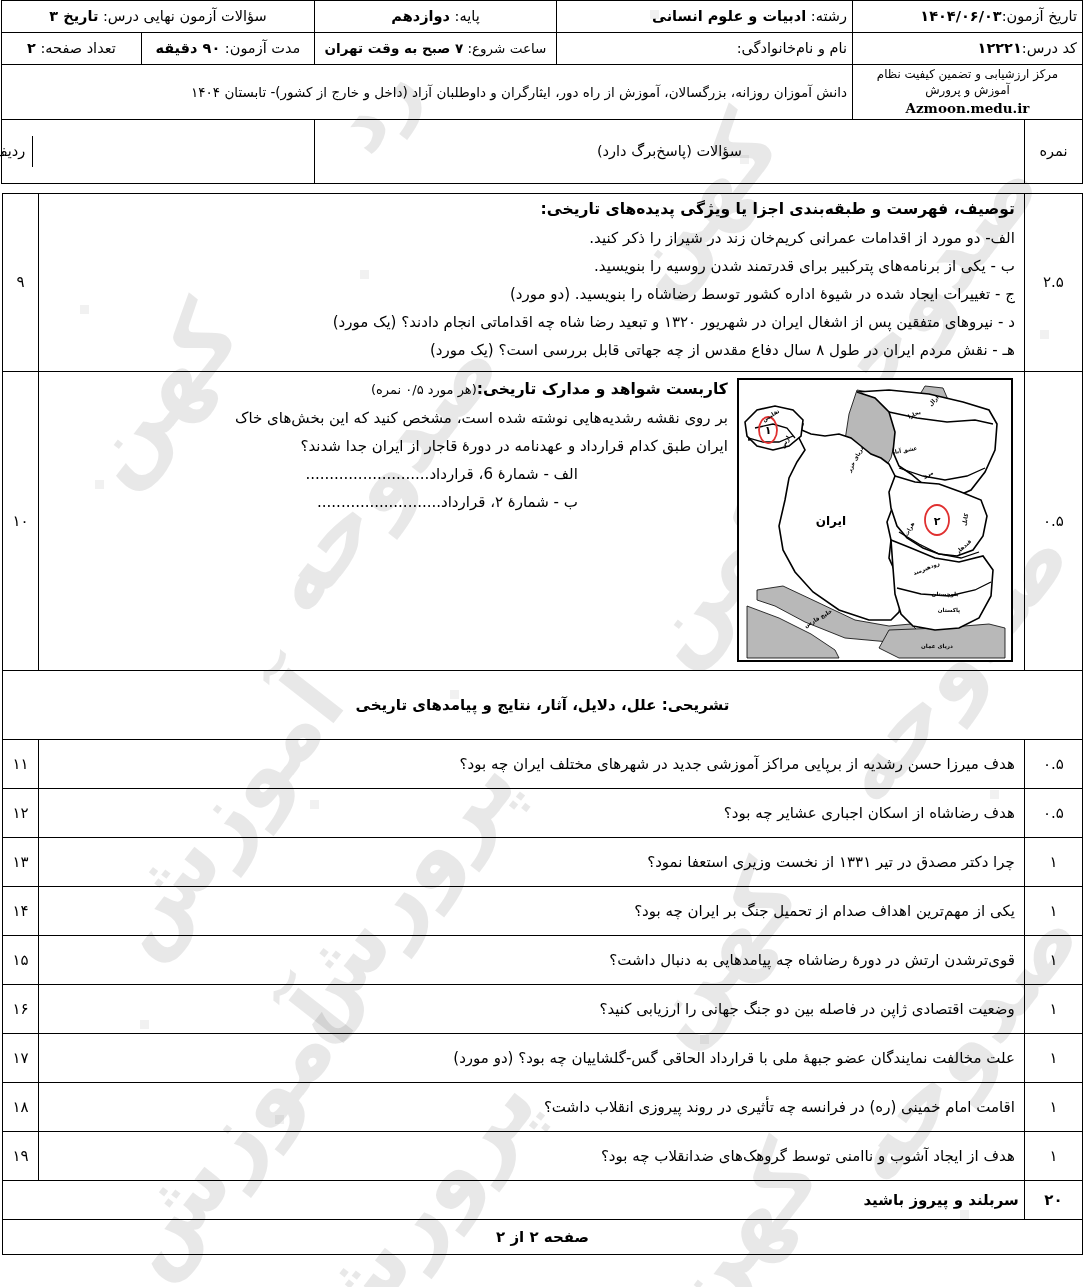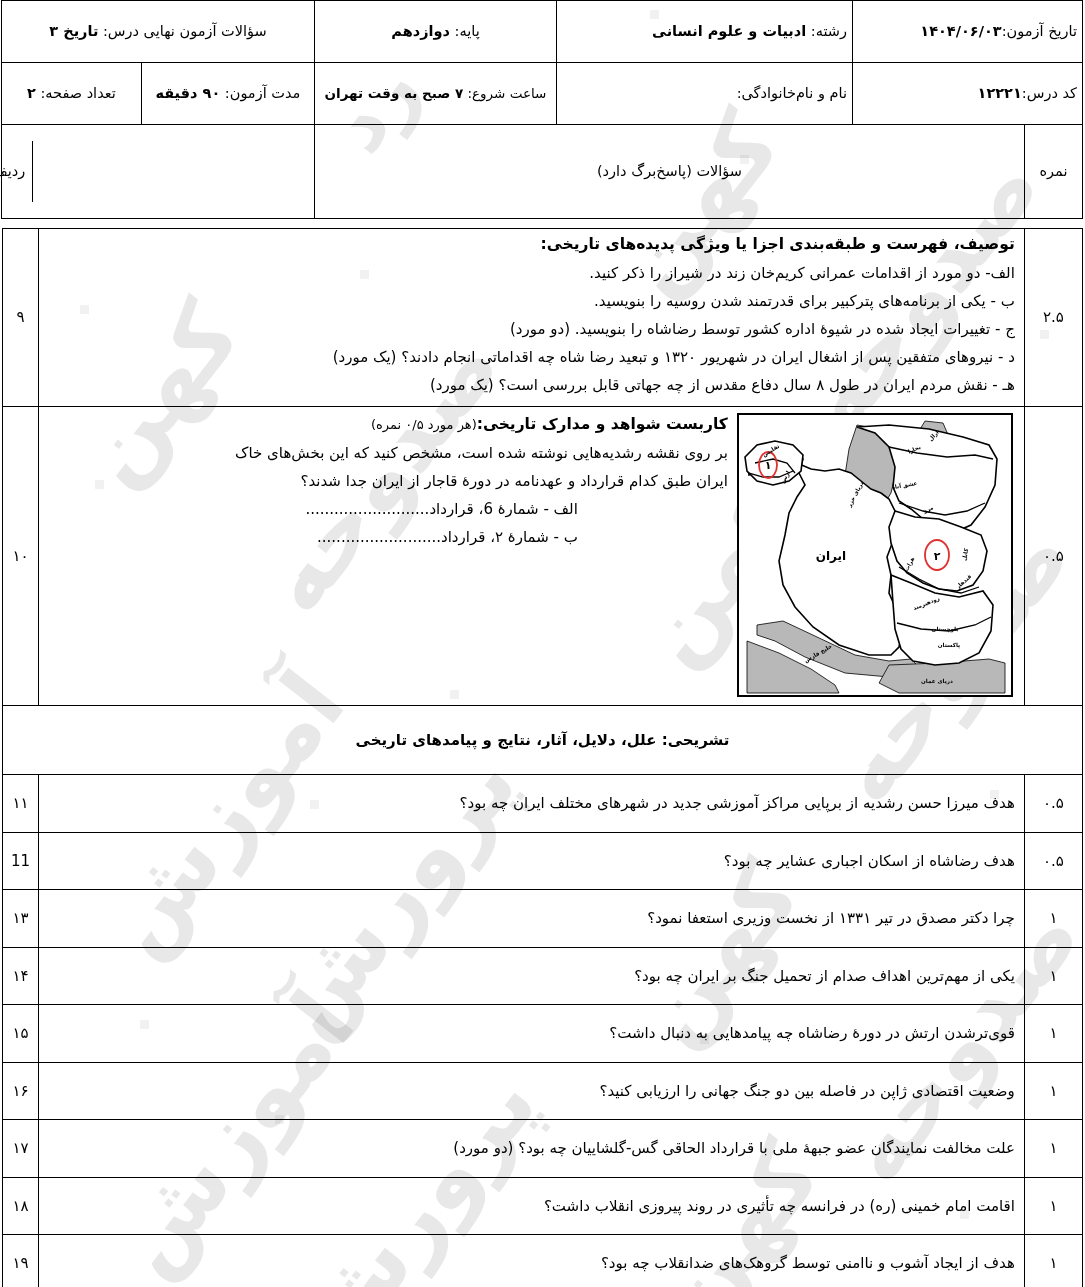--- a/index.html
+++ b/index.html
@@ -52,21 +52,21 @@
   }
 
   table{
     border-collapse:collapse;
     table-layout:fixed;
     width:1081px;
     margin:0 2px;
   }
   td{
     border:1.6px solid #000;
-    padding:17px 5px;
+    padding:2px 5px;
     vertical-align:middle;
     font-size:14.5px;
     line-height:1.5;
     background:transparent;
   }
 
   
   #hdr-table td{ height:27px; text-align:center; }
   #hdr-table td.rt{ text-align:right; }
   .b{font-weight:bold;}
@@ -230,20 +230,29 @@
               <td style="border:0">
                 <span>تعداد صفحه:</span>
                 <span class="b">۲</span>
               </td>
             </tr>
           </tbody>
             </table>
         </td>
       </tr>
 
+      <tr>
+        <td colspan="2" class="hdr-xs" style="height:42px">
+          <div>مرکز ارزشیابی و تضمین کیفیت نظام آموزش و پرورش</div>
+          <div class="mono-url">Azmoon.medu.ir</div>
+        </td>
+        <td colspan="4" class="rt hdr-sm">
+          <span>دانش آموزان روزانه، بزرگسالان، آموزش از راه دور، ایثارگران و داوطلبان آزاد (داخل و خارج از کشور)- تابستان ۱۴۰۴</span>
+        </td>
+      </tr>
 
       <tr>
         <td style="height:32px">نمره</td>
         <td colspan="4">سؤالات (پاسخ‌برگ دارد)</td>
         <td style="padding:0">
           <table style="width:100%;border:0;margin:16px">
             <tbody>
                 <tr>
               <td style="border:0;width:88%"></td>
               <td style="border:0;border-right:1.6px solid #000;width:36px">ردیف</td>
@@ -357,21 +366,21 @@
 
       <tr>
         <td class="score">۰.۵</td>
         <td class="qtext" style="height:40px">هدف میرزا حسن رشدیه از برپایی مراکز آموزشی جدید در شهرهای مختلف ایران چه بود؟</td>
         <td class="num">۱۱</td>
       </tr>
 
       <tr>
         <td class="score">۰.۵</td>
         <td class="qtext" style="height:40px">هدف رضاشاه از اسکان اجباری عشایر چه بود؟</td>
-        <td class="num">11</td>
+        <td class="num">۱۲</td>
       </tr>
 
       <tr>
         <td class="score">۱</td>
         <td class="qtext" style="height:40px">چرا دکتر مصدق در تیر ۱۳۳۱ از نخست وزیری استعفا نمود؟</td>
         <td class="num">۱۳</td>
       </tr>
 
       <tr>
         <td class="score">۱</td>

